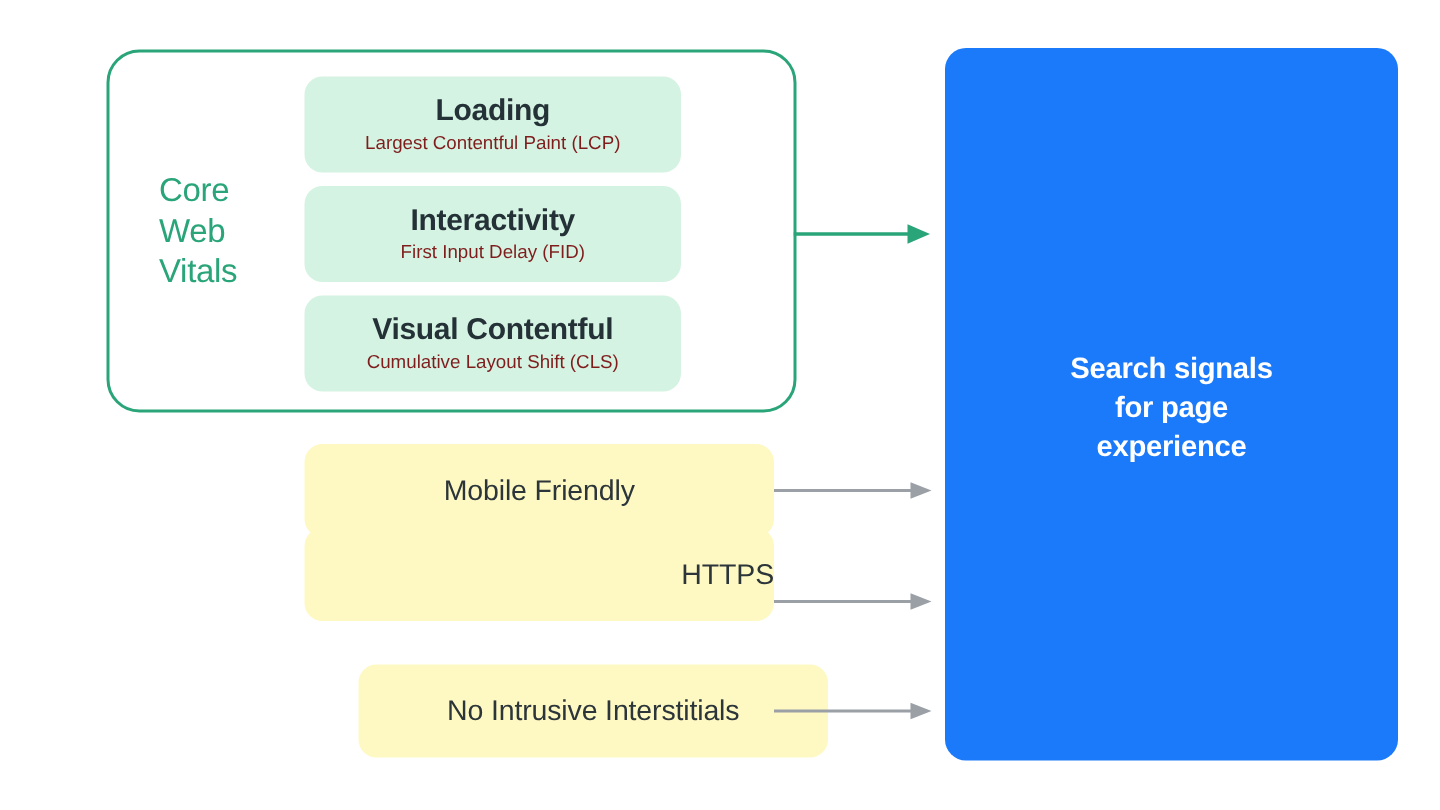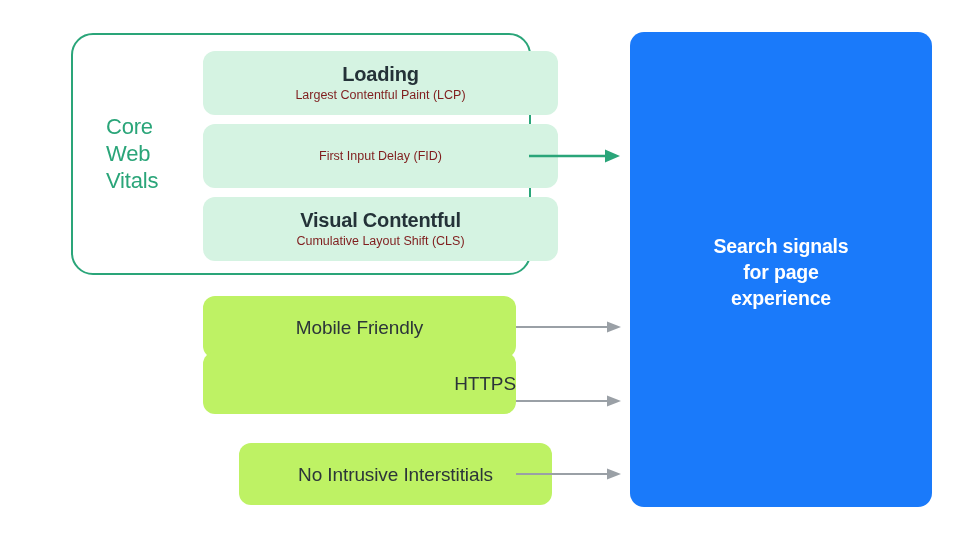--- a/index.html
+++ b/index.html
@@ -44,21 +44,21 @@
     line-height: 27px;
     letter-spacing: -0.2px;
     text-align: left;
     white-space: pre-line;
   }
 
   
   .metric-card {
     position: absolute;
     left: 203px;
-    width: 355px;
+    width: 251px;
     height: 64px;
     background: #d5f3e2;
     border-radius: 12px;
     display: flex;
     flex-direction: column;
     align-items: center;
     justify-content: center;
     box-sizing: border-box;
   }
   #metric-card-0 { top: 51px; }
@@ -79,21 +79,21 @@
     line-height: 17px;
     margin-top: 1px;
   }
 
   
   .signal-box {
     position: absolute;
     left: 203px;
     width: 313px;
     height: 62px;
-    background: #bef264;
+    background: #fef9c3;
     border-radius: 12px;
     display: flex;
     align-items: center;
     justify-content: center;
     box-sizing: border-box;
   }
   #signal-box-0 { top: 296px; }
   #signal-box-1 { top: 352px; justify-content: flex-end; }
   #signal-box-2 { top: 443px; margin-left: 36px; }
 
@@ -149,20 +149,21 @@
   <div id="cwv-label">Core
 Web
 Vitals</div>
 
   <div class="metric-card" id="metric-card-0">
     <div class="metric-title">Loading</div>
     <div class="metric-subtitle">Largest Contentful Paint (LCP)</div>
   </div>
 
   <div class="metric-card" id="metric-card-1">
+    <div class="metric-title">Interactivity</div>
     <div class="metric-subtitle">First Input Delay (FID)</div>
   </div>
 
   <div class="metric-card" id="metric-card-2">
     <div class="metric-title">Visual Contentful</div>
     <div class="metric-subtitle">Cumulative Layout Shift (CLS)</div>
   </div>
 
   <div class="signal-box" id="signal-box-0">
     <div class="signal-label">Mobile Friendly</div>

